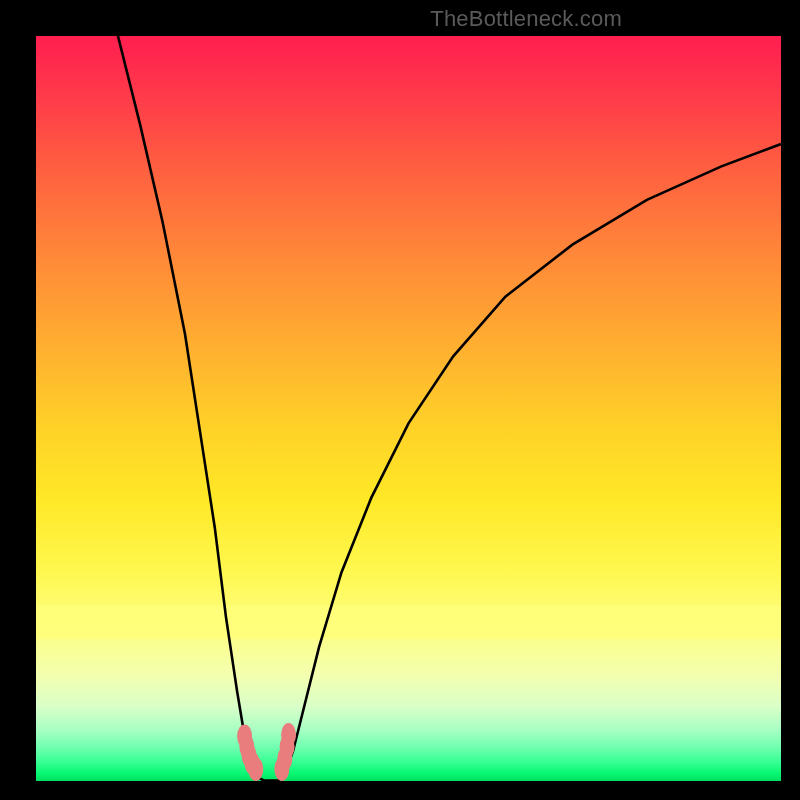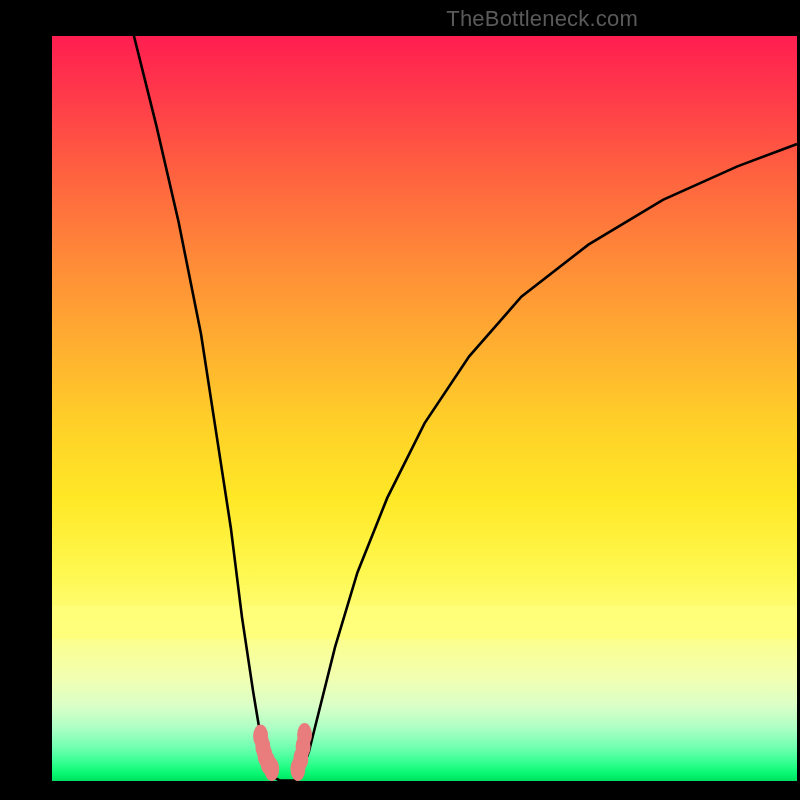--- a/index.html
+++ b/index.html
@@ -6,21 +6,21 @@
     margin: 0;
     padding: 0;
     width: 800px;
     height: 800px;
     overflow: hidden;
     background: #000;
     font-family: Arial, Helvetica, sans-serif;
   }
   .frame {
     position: absolute;
-    left: 16px; top: 0;
+    left: 0; top: 0;
     width: 636px; height: 800px;
     background: #000;
   }
   .plot {
     position: absolute;
     left: 36px;
     top: 36px;
     width: 745px;
     height: 745px;
     overflow: hidden;

